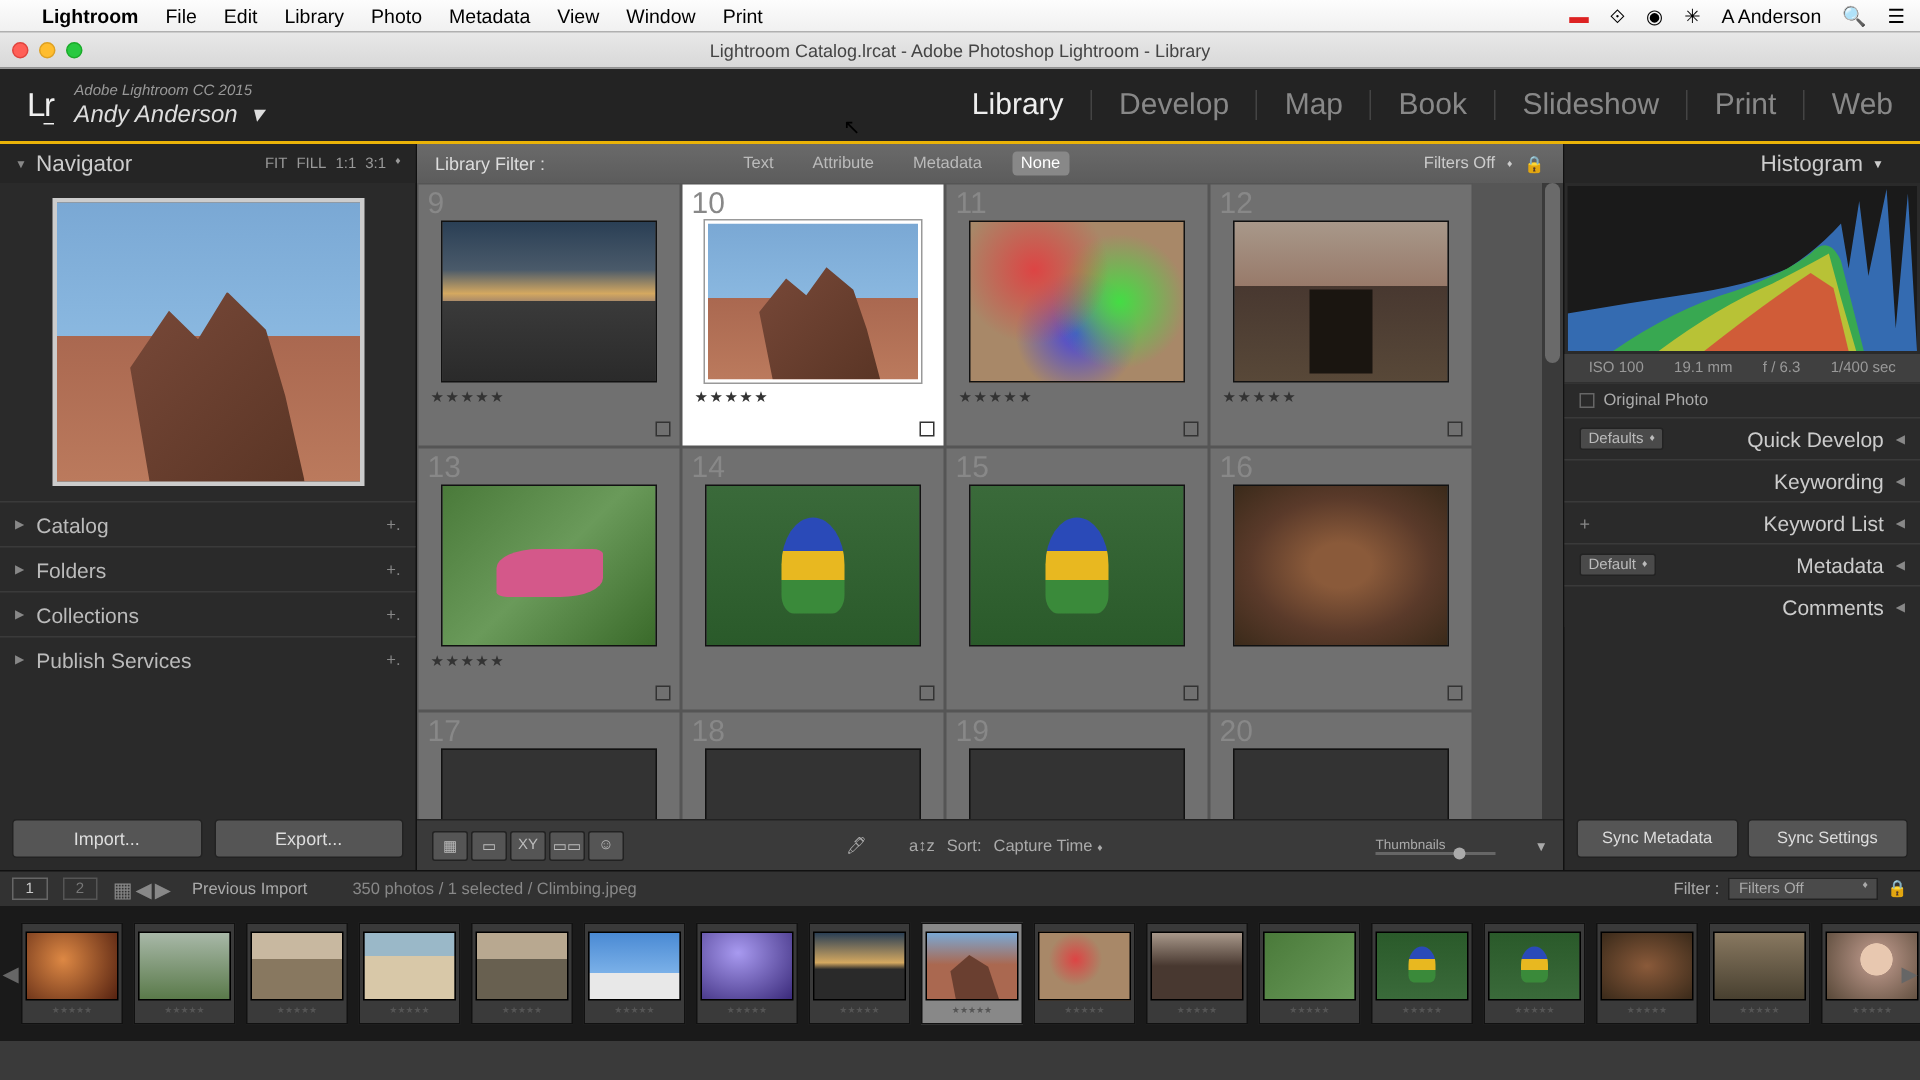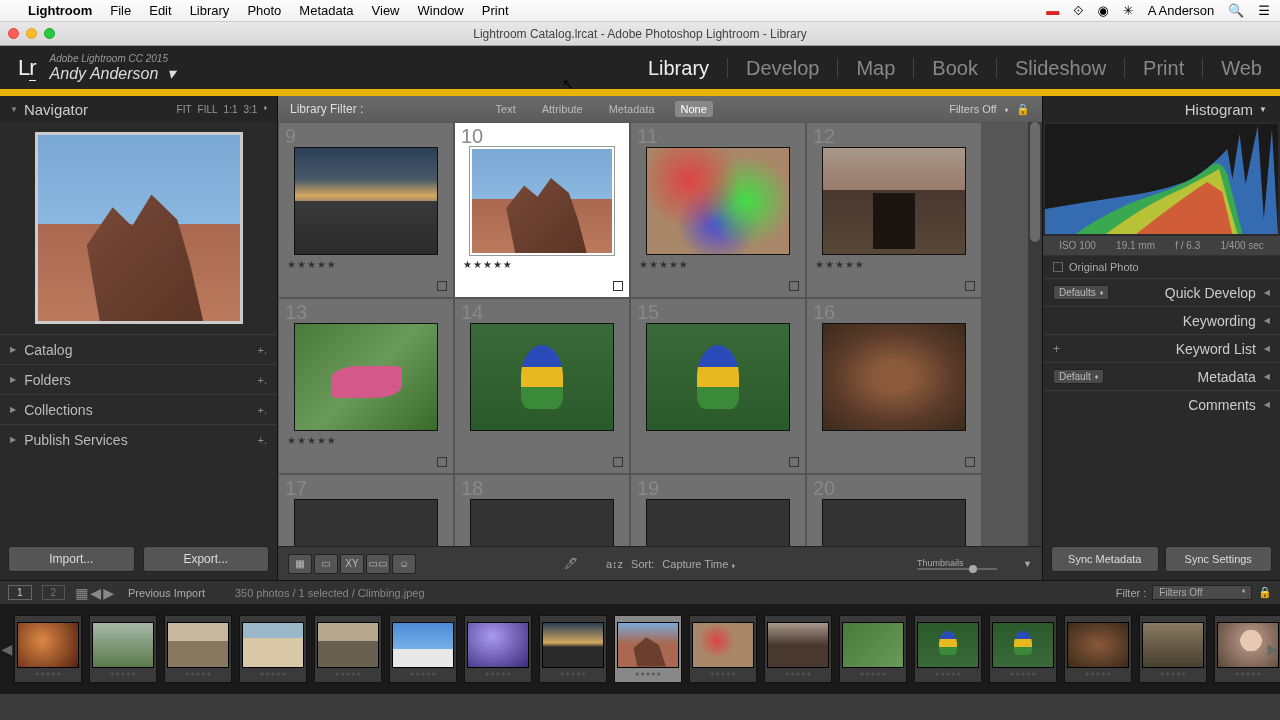--- a/index.html
+++ b/index.html
@@ -14,21 +14,21 @@
 
 .titlebar { height: 24px; background: linear-gradient(#e8e8e8, #d8d8d8); display: flex; align-items: center; padding: 0 8px; font-size: 12px; color: #333; position: relative; border-bottom: 1px solid #999; }
 .traffic-lights { display: flex; gap: 7px; }
 .traffic-light { width: 11px; height: 11px; border-radius: 50%; }
 .tl-red { background: #ff5f57; border: 0.5px solid #e0443e; }
 .tl-yellow { background: #ffbd2e; border: 0.5px solid #dea123; }
 .tl-green { background: #28c940; border: 0.5px solid #1aab29; }
 .titlebar-text { position: absolute; left: 50%; transform: translateX(-50%); color: #444; }
 
 
-.app-header { height: 50px; background: #232323; display: flex; align-items: center; padding: 4px 18px; border-bottom: 7px solid #eab308; }
+.app-header { height: 50px; background: #232323; display: flex; align-items: center; padding: 4px 18px; border-bottom: 2px solid #eab308; }
 .lr-logo { color: #f0f0f0; font-size: 22px; font-weight: 300; margin-right: 14px; letter-spacing: -1px; }
 .lr-logo .r { border-bottom: 1px solid #f0f0f0; }
 .identity { display: flex; flex-direction: column; font-style: italic; }
 .identity-sub { color: #999; font-size: 10px; }
 .identity-main { color: #ddd; font-size: 16px; }
 .modules { margin-left: auto; display: flex; align-items: baseline; }
 .module { color: #888; font-size: 20px; padding: 0 18px; border-right: 1px solid #444; cursor: default; line-height: 1; }
 .module:last-child { border-right: none; padding-right: 0; }
 .module.active { color: #eee; }
 
@@ -85,21 +85,21 @@
 .toolbar { height: 34px; background: #3a3a3a; display: flex; align-items: center; padding: 0 10px; gap: 8px; font-size: 11px; color: #aaa; border-top: 1px solid #222; }
 .tb-btn { width: 24px; height: 20px; background: #555; border: 1px solid #222; border-radius: 2px; display:flex; align-items:center; justify-content:center; font-size:10px; color:#bbb; }
 .tb-grid-btns { display: flex; gap: 2px; }
 .sort-area { margin-left: 140px; display: flex; align-items: center; gap: 8px; }
 .thumbnails-label { margin-left: auto; margin-right: 8px; text-align: left; font-size: 9px; }
 .thumb-slider { width: 80px; height: 2px; background: #666; position: relative; }
 .thumb-slider::after { content:""; position:absolute; right: 20px; top: -3px; width: 8px; height: 8px; background: #aaa; border-radius: 50%; }
 
 
 .right-panel { width: 238px; background: #2a2a2a; border-left: 1px solid #111; display: flex; flex-direction: column; font-size: 12px; color: #aaa; }
-.histo-header { height: 26px; display: flex; align-items: center; justify-content: flex-end; padding: 0 13px; font-size: 15px; color: #ccc; gap: 6px; background: #252525; }
+.histo-header { height: 26px; display: flex; align-items: center; justify-content: flex-end; padding: 0 24px; font-size: 15px; color: #ccc; gap: 6px; background: #252525; }
 .histo { height: 110px; background: #1a1a1a; margin: 2px; position: relative; overflow: hidden; }
 .histo svg { width: 100%; height: 100%; }
 .histo-stats { display: flex; justify-content: space-around; font-size: 10px; color: #999; padding: 4px 6px; background: #404040; }
 .original-photo { padding: 5px 10px; font-size: 11px; display: flex; align-items: center; gap: 6px; background: #2a2a2a; border-top:1px solid #333; }
 .orig-chk { width:10px; height:10px; border:1px solid #666; }
 .right-section { height: 28px; display: flex; align-items: center; padding: 0 10px; border-top: 1px solid #3a3a3a; background: #2a2a2a; cursor: default; }
 .right-section .label { margin-left: auto; font-size: 14px; color: #ccc; }
 .right-section .tri { font-size: 8px; color: #888; margin-left: 8px; }
 .rs-dropdown { background: #4a4a4a; border: 1px solid #222; padding: 1px 5px; font-size: 10px; color: #bbb; border-radius: 2px; display: flex; align-items: center; gap: 4px; }
 .rs-dropdown .dd-arr { font-size: 7px; }

